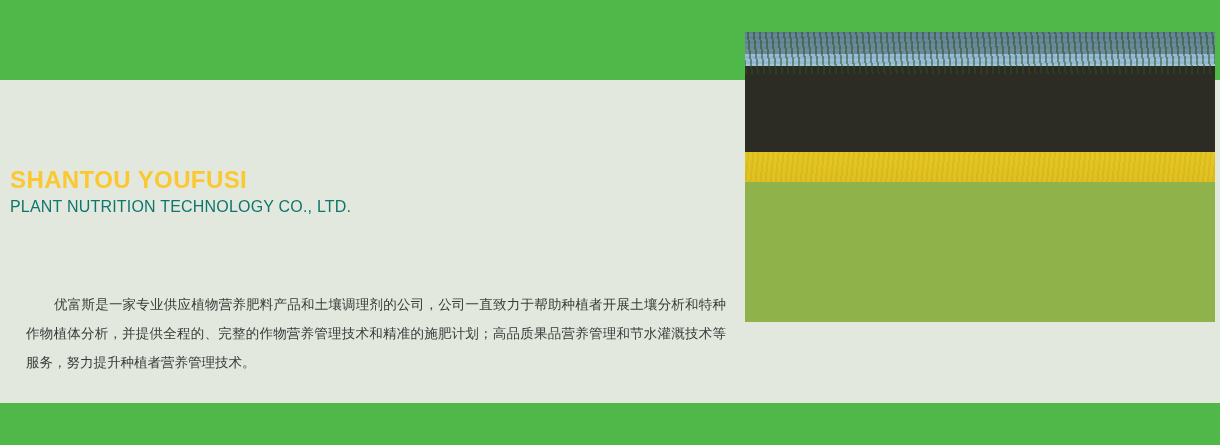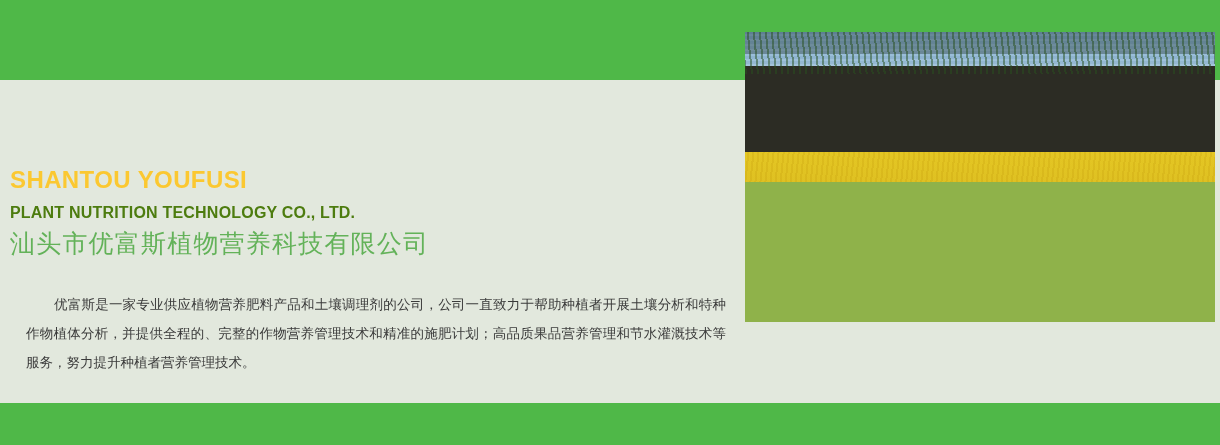--- a/index.html
+++ b/index.html
@@ -49,25 +49,25 @@
     font-size: 24px;
     font-weight: bold;
     letter-spacing: 0.4px;
     color: #fbc831;
     line-height: 28px;
     margin: 0;
     white-space: nowrap;
   }
   .brand-sub {
     font-size: 16px;
-    font-weight: bold;
+    font-weight: normal;
     letter-spacing: 0.2px;
-    color: #4d7c0f;
+    color: #0f766e;
     line-height: 22px;
-    margin: 8px 0 0 0;
+    margin: 2px 0 0 0;
     white-space: nowrap;
   }
   .brand-cn {
     font-size: 25px;
     font-weight: normal;
     letter-spacing: 1.2px;
     color: #63b259;
     line-height: 34px;
     margin: 2px 0 0 0;
     white-space: nowrap;
@@ -331,21 +331,20 @@
 </head>
 <body>
 
 <div id="page">
 
   <div class="band-top"></div>
 
   <div class="brand-block">
     <div class="brand-en">SHANTOU YOUFUSI</div>
     <div class="brand-sub">PLANT NUTRITION TECHNOLOGY CO., LTD.</div>
-    <div class="brand-cn">汕头市优富斯植物营养科技有限公司</div>
   </div>
 
   <p class="intro">优富斯是一家专业供应植物营养肥料产品和土壤调理剂的公司，公司一直致力于帮助种植者开展土壤分析和特种作物植体分析，并提供全程的、完整的作物营养管理技术和精准的施肥计划；高品质果品营养管理和节水灌溉技术等服务，努力提升种植者营养管理技术。</p>
 
   <div class="photo">
     <div class="layer ph-hedge"></div>
     <div class="layer ph-road1"></div>
     <div class="layer ph-grass1"></div>
     <div class="layer ph-hedge2"></div>
     <div class="layer ph-road2"></div>

